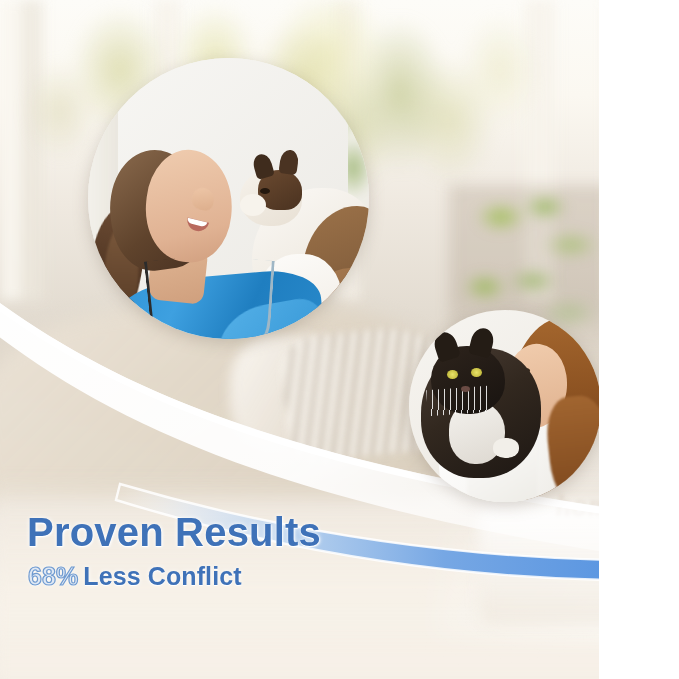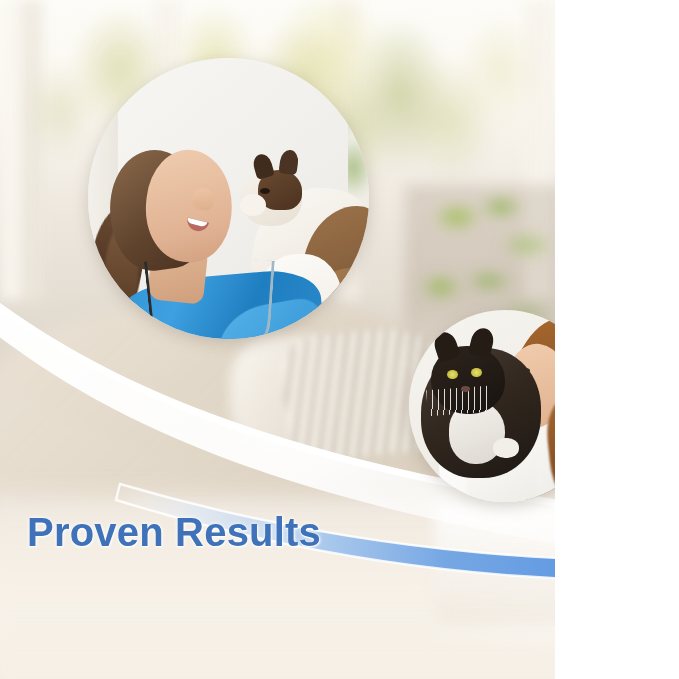--- a/index.html
+++ b/index.html
@@ -1,20 +1,20 @@
 <!DOCTYPE html>
 <html><head>
 <meta charset="utf-8">
 <style>
   html,body{margin:0;padding:0;background:#fff;}
   body{font-family:"Liberation Sans",sans-serif;}
 
   .canvas{
     position:relative;
-    width:555px;height:679px;
+    width:599px;height:679px;
     overflow:hidden;
     background:#efeae4;
   }
 
   
   .bg-base{
     position:absolute;inset:0;
     background:
       linear-gradient(to bottom,
         #fdfcf8 0%,
@@ -389,15 +389,18 @@
     <div class="c2-ear2"></div>
     <div class="c2-whisk"></div>
     <div class="c2-eyeL"></div>
     <div class="c2-eyeR"></div>
     <div class="c2-nose"></div>
     <div class="c2-paw"></div>
   </div>
 
   <div class="headline">Proven Results</div>
 
+  <div class="stat stat-1">
+    <span class="pct">68%</span><span>Less Conflict</span>
+  </div>
 
 
 </div>
 
 </body></html>

